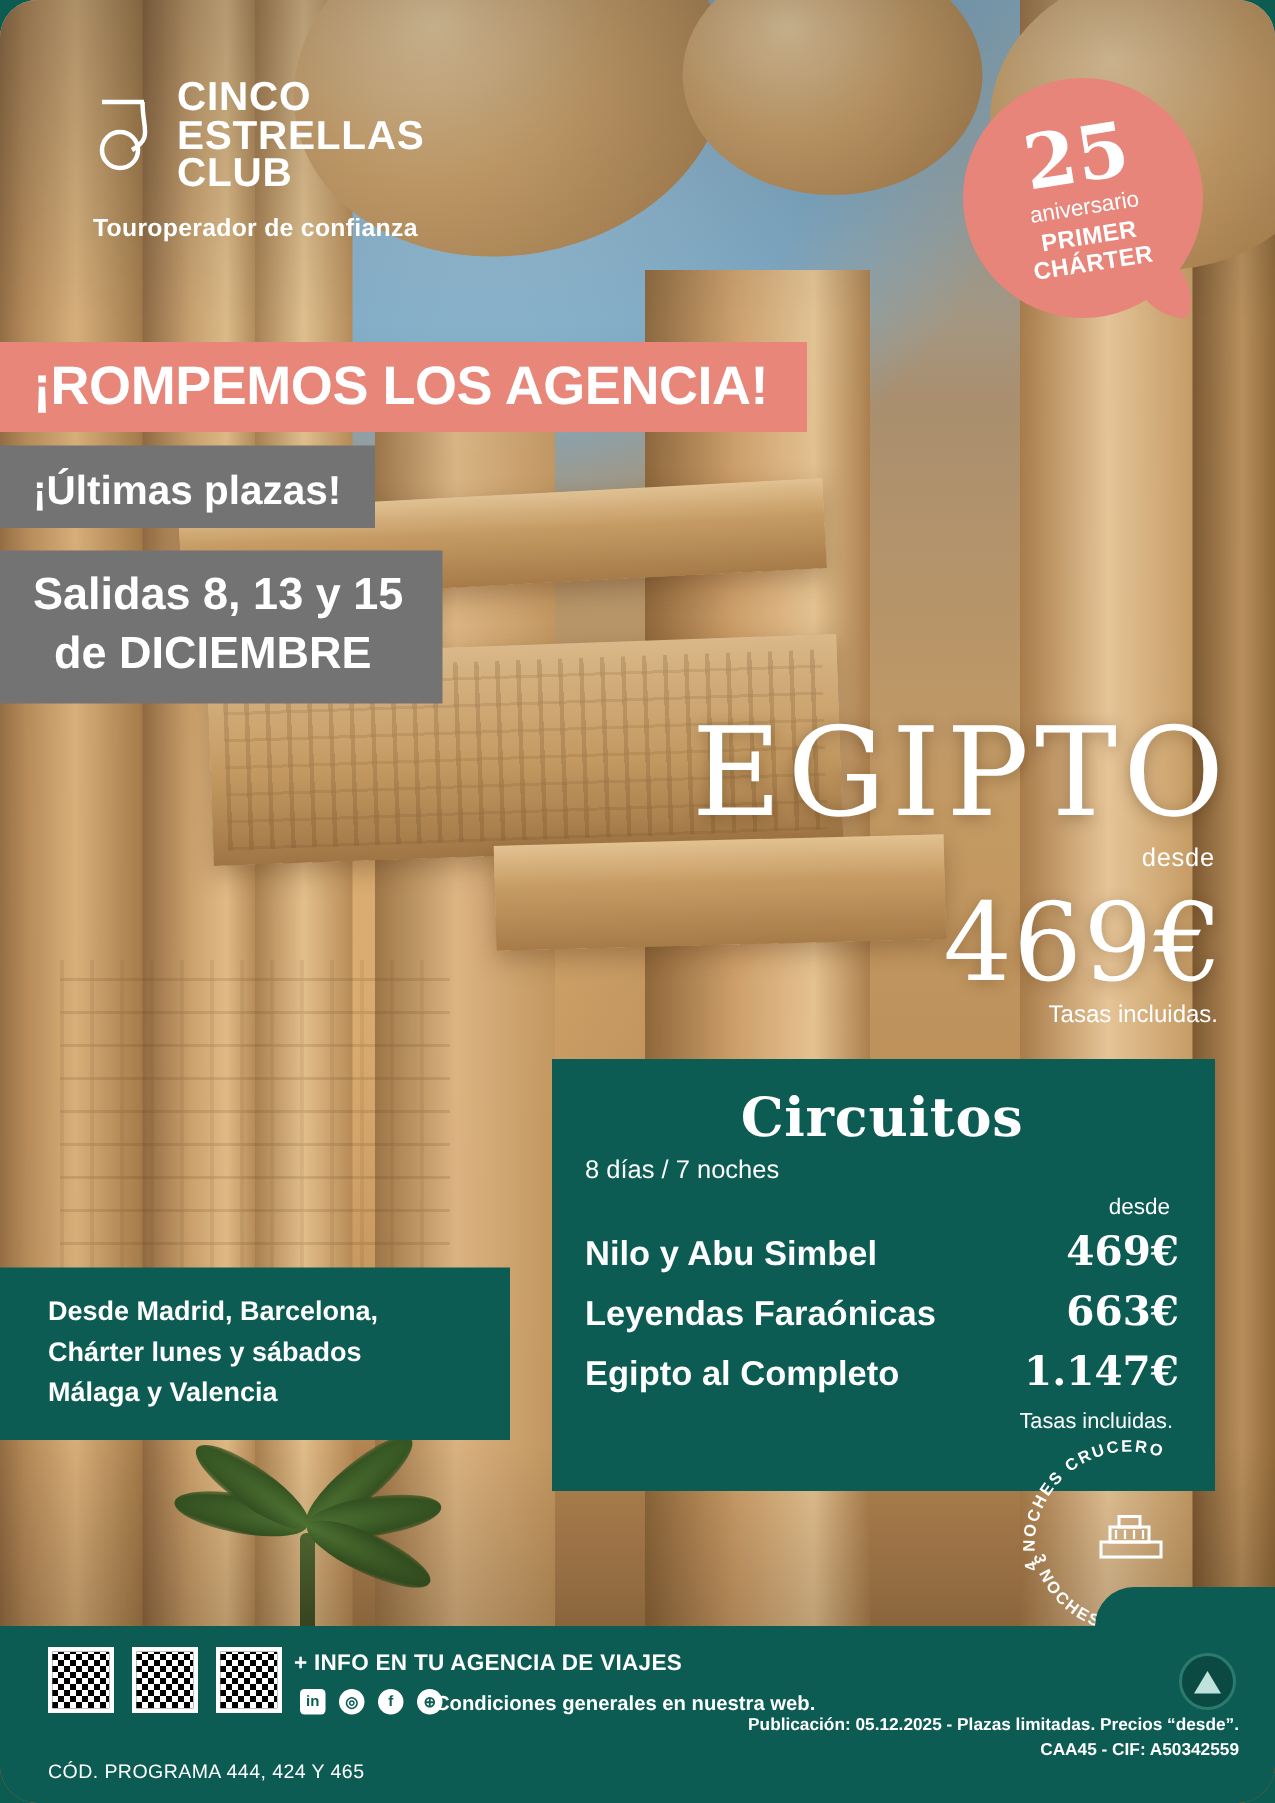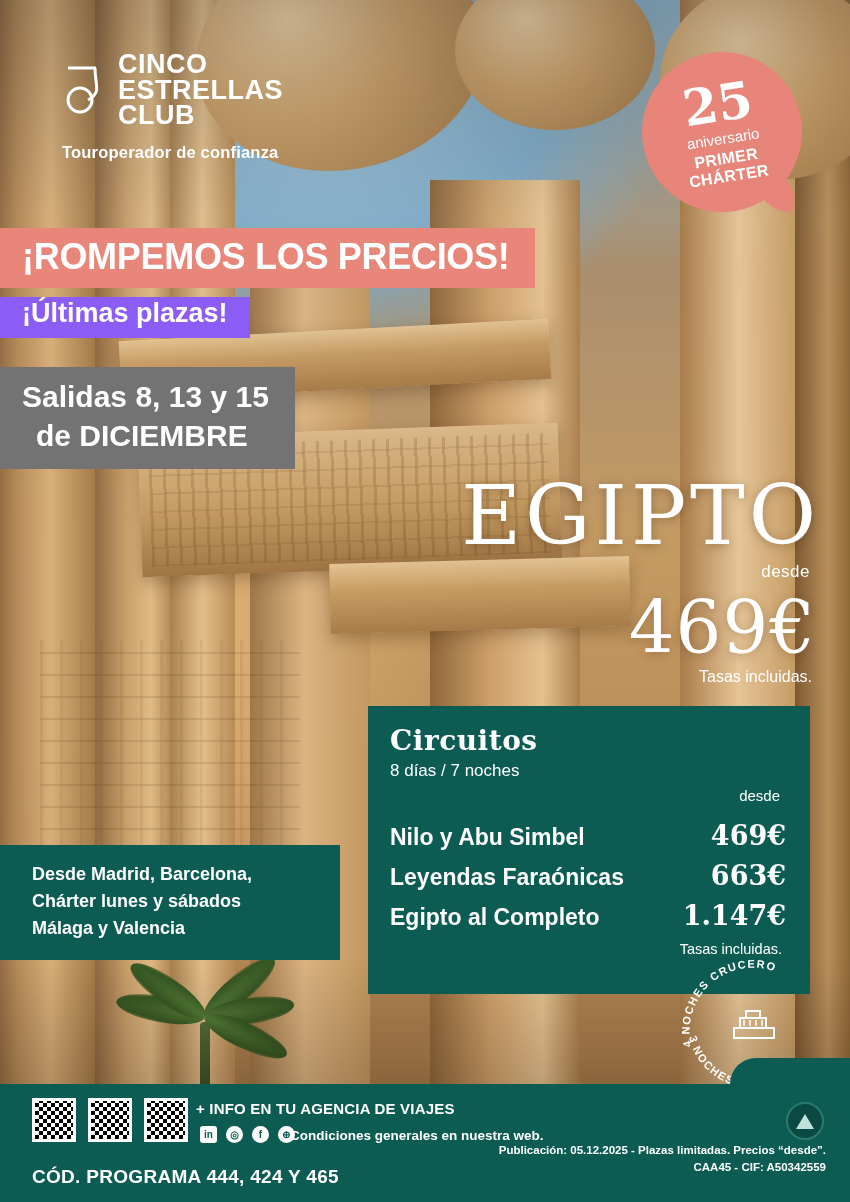--- a/index.html
+++ b/index.html
@@ -7,20 +7,21 @@
     width: 850px; height: 1202px;
     font-family: "Liberation Sans", sans-serif;
     background: #0d5c52;
     overflow: hidden;
   }
   .poster {
     position: relative;
     width: 850px; height: 1202px;
     overflow: hidden;
     background: #b07a47;
+    border-radius: 25px;
   }
 
   
   .bg {
     position: absolute; inset: 0;
     background:
       
       radial-gradient(ellipse 60% 35% at 38% 6%, #9fc4d8 0%, #7fa9c4 45%, rgba(127,169,196,0) 70%),
       
       radial-gradient(ellipse 50% 40% at 20% 55%, rgba(255,205,140,0.55) 0%, rgba(255,205,140,0) 70%),
@@ -145,22 +146,22 @@
   .badge-l1 { font-size: 16px; font-weight: 700; margin-top: 3px; letter-spacing: .3px; }
   .badge-l2 { font-size: 16px; font-weight: 700; letter-spacing: .3px; }
 
   
   .banner-red {
     position: absolute; left: 0; top: 228px; padding: 8px 26px 10px 22px;
     background: #e8867a; color: #fff;
     font-size: 36px; font-weight: 700; letter-spacing: -.3px;
   }
   .banner-red2 {
-    position: absolute; left: 0; top: 297px; padding: 1px 22px 9px 22px;
-    background: #8b5cf6; color: #fff;
+    position: absolute; left: 0; top: 297px; padding: 15px 22px 9px 22px;
+    background: #737373; color: #fff;
     font-size: 27px; font-weight: 700;
   }
   .banner-green {
     position: absolute; left: 0; top: 367px; padding: 10px 26px 14px 22px;
     background: #737373; color: #fff;
     font-size: 30px; font-weight: 700; line-height: 1.3;
   }
   .banner-green .l2 { padding-left: 14px; }
 
   
@@ -184,25 +185,25 @@
     color: #fff; font-size: 16px;
   }
 
   
   .panel {
     position: absolute; left: 368px; top: 706px; width: 442px; height: 288px;
     background: #0c5c53; color: #fff; padding: 18px 24px 10px 22px;
   }
   .panel h2 {
     font-family: "DejaVu Serif", serif; font-weight: 700;
-    font-size: 28px; letter-spacing: .5px;
+    font-size: 36px; letter-spacing: .5px; text-align: center;
   }
   .panel .days { font-size: 17px; font-weight: 400; margin-top: 4px; }
   .panel .desde-lbl { text-align: right; font-size: 15px; margin-top: 6px; padding-right: 6px; }
-  .rows { margin-top: 16px; }
+  .rows { margin-top: 6px; }
   .row {
     display: flex; align-items: baseline; justify-content: space-between;
     margin-bottom: 9px;
   }
   .row .name { font-size: 23px; font-weight: 700; }
   .row .val { font-family: "DejaVu Serif", serif; font-size: 27px; font-weight: 700; }
   .panel .tasas { text-align: right; font-size: 14.5px; margin-top: 10px; padding-right: 4px; }
 
   
   .charter {
@@ -237,21 +238,21 @@
   }
   .socials { position: absolute; left: 200px; top: 42px; display: flex; gap: 9px; align-items: center; }
   .soc {
     width: 17px; height: 17px; border-radius: 3px;
     background: #fff; color: #0c5c53;
     font-size: 10px; font-weight: 700;
     display: flex; align-items: center; justify-content: center;
   }
   .soc.round { border-radius: 50%; }
   .cond { position: absolute; left: 290px; top: 44px; font-size: 13.5px; font-weight: 700; }
-  .codigo { position: absolute; left: 32px; bottom: 14px; font-size: 19px; font-weight: 700; letter-spacing: .3px; }
+  .codigo { position: absolute; left: 32px; bottom: 14px; font-size: 13px; font-weight: 400; letter-spacing: .3px; }
   .pub { position: absolute; right: 24px; bottom: 26px; font-size: 11.5px; font-weight: 700; text-align: right; line-height: 1.5; }
   .seal {
     position: absolute; right: 26px; top: 18px; width: 38px; height: 38px;
     border-radius: 50%; background: #0a4a43; border: 2px solid #2b7a6e;
     display: flex; align-items: center; justify-content: center;
   }
   .seal .tri { width: 0; height: 0; border-left: 9px solid transparent; border-right: 9px solid transparent; border-bottom: 15px solid #bfe3dc; }
   .tealcurve {
     position: absolute; right: 0; bottom: 118px; width: 120px; height: 26px;
     background: #0c5c53; border-radius: 80px 0 0 0;
@@ -312,21 +313,21 @@
     <div class="badge-tail"></div>
     <div class="badge-circle"></div>
     <div class="badge-inner">
       <div class="badge-25">25</div>
       <div class="badge-sub">aniversario</div>
       <div class="badge-l1">PRIMER</div>
       <div class="badge-l2">CHÁRTER</div>
     </div>
   </div>
 
-  <div class="banner-red">¡ROMPEMOS LOS PRECIOS!</div>
+  <div class="banner-red">¡ROMPEMOS LOS AGENCIA!</div>
   <div class="banner-red2">¡Últimas plazas!</div>
   <div class="banner-green">
     <div class="l1">Salidas 8, 13 y 15</div>
     <div class="l2">de DICIEMBRE</div>
   </div>
 
   <div class="egipto">EGIPTO</div>
   <div class="desde-top">desde</div>
   <div class="price-big">469€</div>
   <div class="tasas-top">Tasas incluidas.</div>

